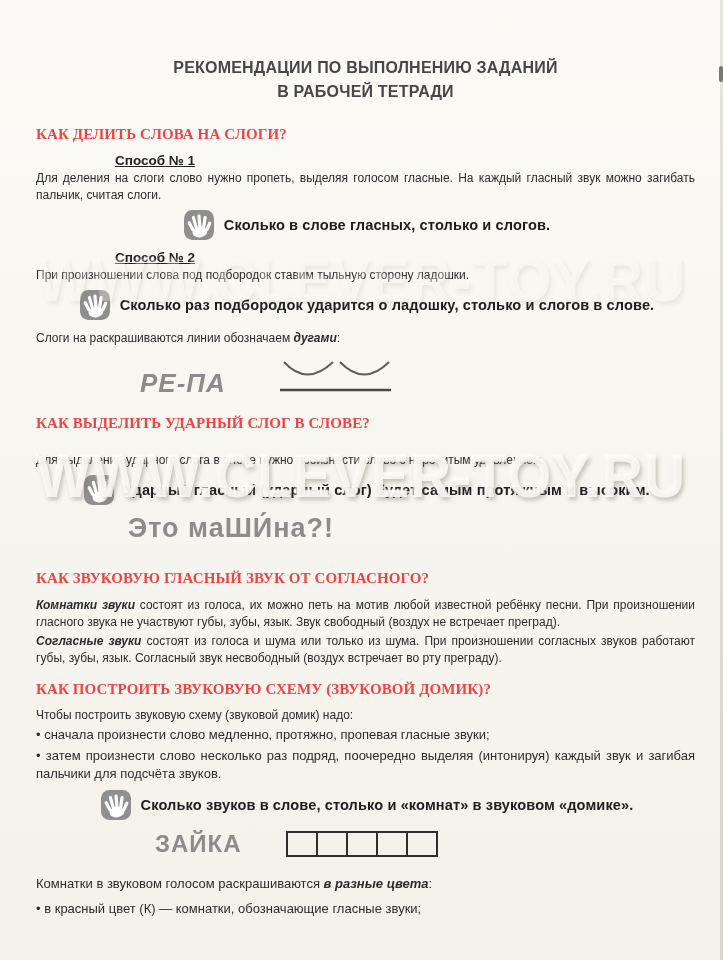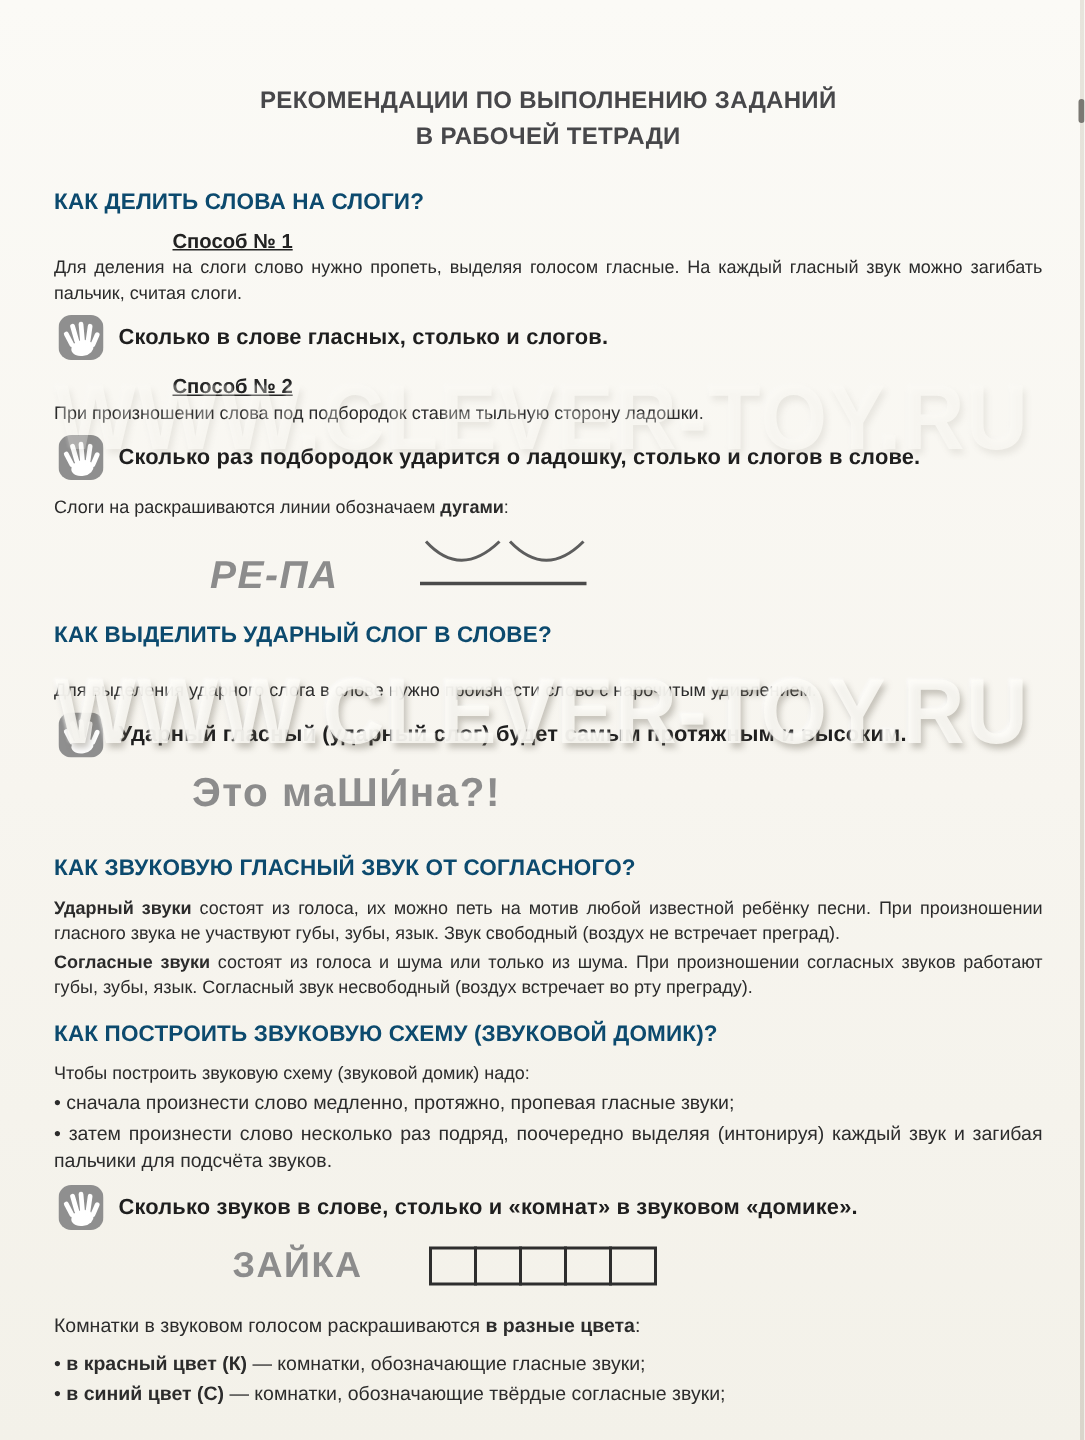--- a/index.html
+++ b/index.html
@@ -10,38 +10,38 @@
     color:#2c2c2c;
   }
   .page{position:absolute;inset:0;padding:0 28px 0 36px;box-sizing:border-box;}
   .edge-right{position:absolute;right:0;top:0;width:3px;height:100%;
     background:linear-gradient(180deg,#e7e4dc,#d9d5cb);}
   .edge-tick{position:absolute;right:0;top:66px;width:4px;height:16px;background:#7a7873;border-radius:2px;}
 
   .title{margin:56px 0 0 0;text-align:center;font-weight:bold;font-size:16px;
     line-height:1.5;color:#47474a;letter-spacing:.2px;}
 
-  .sec-h{font-weight:bold;font-size:15px;color:#0c4a6e;margin:0;letter-spacing:.1px;}
+  .sec-h{font-weight:bold;font-size:15px;color:#ef4444;margin:0;letter-spacing:.1px;font-family:Liberation Serif, serif;}
   .mt-sec1{margin-top:22px;} .mt-sec2{margin-top:16px;} .mt-sec3{margin-top:19px;} .mt-sec4{margin-top:14px;}
 
   .indent{margin-left:79px;}
   .para{font-size:12px;line-height:1.42;text-align:justify;margin:2px 0 0 0;color:#2b2b2b;}
   .method{font-size:13.5px;font-weight:bold;text-decoration:underline;color:#222;margin-top:10px;}
 
-  .rule{display:flex;align-items:center;gap:10px;margin:6px 0 0 3px;}
+  .rule{display:flex;align-items:center;gap:10px;margin:6px 0 0 3px;justify-content:center;}
   .hand-badge{width:30px;height:30px;flex:0 0 30px;}
   .rule-text{font-weight:bold;font-size:14.6px;color:#1e1e1e;letter-spacing:.1px;}
 
   .display-word{color:#8c8c8c;font-weight:bold;letter-spacing:1px;}
   .repa-row{display:flex;align-items:flex-end;margin:6px 0 0 104px;height:46px;font-style:italic;}
   .repa-word{font-size:26px;}
   .arcs{margin-left:52px;}
   .stress-example{font-size:27px;margin:8px 0 0 92px;height:38px;}
 
-  .b{font-weight:bold;} .bi{font-weight:bold;margin-top:32px;}
+  .b{font-weight:normal;} .bi{font-weight:bold;font-style:italic;margin-top:32px;}
   .bullet-para{font-size:13px;line-height:1.42;text-align:justify;margin:2px 0 0 0;}
 
   .zajka-row{display:flex;align-items:center;gap:44px;margin:10px 0 0 119px;}
   .zajka-word{font-size:24px;}
   .cells{display:flex;}
   .cell{width:28px;height:22px;border:2px solid #2e2e2e;margin-left:-2px;background:transparent;}
   .cell:first-child{margin-left:0;}
 
   .colors-intro{font-size:13px;margin:18px 0 0 0;}
   .color-item{font-size:13px;line-height:1.56;margin:0;}
@@ -136,21 +136,21 @@
         </g>
         <ellipse cx="17" cy="23.5" rx="8" ry="5.6" fill="#ffffff" transform="rotate(-10 17 23.5)"></ellipse>
       </svg>
     </span>
     <span class="rule-text">Ударный гласный (ударный слог) будет самым протяжным и высоким.</span>
   </div>
 
   <div class="display-word stress-example">Это маШИ́на?!</div>
 
   <div class="sec-h mt-sec3">КАК ЗВУКОВУЮ ГЛАСНЫЙ ЗВУК ОТ СОГЛАСНОГО?</div>
-  <p class="indent para" style="margin-top:10px;"><span class="bi">Ударный звуки</span><span> состоят из голоса, их можно петь на мотив любой известной ребёнку песни. При произношении гласного звука не участвуют губы, зубы, язык. Звук свободный (воздух не встречает преград).</span></p>
+  <p class="indent para" style="margin-top:10px;"><span class="bi">Комнатки звуки</span><span> состоят из голоса, их можно петь на мотив любой известной ребёнку песни. При произношении гласного звука не участвуют губы, зубы, язык. Звук свободный (воздух не встречает преград).</span></p>
   <p class="indent para"><span class="bi">Согласные звуки</span><span> состоят из голоса и шума или только из шума. При произношении соглас­ных звуков работают губы, зубы, язык. Согласный звук несвободный (воздух встречает во рту преграду).</span></p>
 
   <div class="sec-h mt-sec4">КАК ПОСТРОИТЬ ЗВУКОВУЮ СХЕМУ (ЗВУКОВОЙ ДОМИК)?</div>
   <p class="indent para" style="margin-top:9px;">Чтобы построить звуковую схему (звуковой домик) надо:</p>
   <p class="indent bullet-para"><span>•</span><span> сначала произнести слово медленно, протяжно, пропевая гласные звуки;</span></p>
   <p class="indent bullet-para"><span>•</span><span> затем произнести слово несколько раз подряд, поочередно выделяя (интонируя) каждый звук и загибая пальчики для подсчёта звуков.</span></p>
 
   <div class="rule">
     <span class="hand-badge">
       <svg viewBox="0 0 32 32" width="30" height="30">
@@ -176,21 +176,20 @@
       <span class="cell"></span>
       <span class="cell"></span>
       <span class="cell"></span>
     </span>
   </div>
 
   <p class="colors-intro indent"><span>Комнатки в звуковом голосом раскрашиваются </span><span class="bi">в разные цвета</span><span>:</span></p>
 
   <div class="color-list">
     <p class="indent color-item"><span>•</span><span class="b"> в красный цвет (К)</span><span> — комнатки, обозначающие гласные звуки;</span></p>
-    <p class="indent color-item"><span>•</span><span class="b"> в синий цвет (С)</span><span> — комнатки, обозначающие твёрдые согласные звуки;</span></p>
 
   </div>
 
 </div>
 
 <div class="watermark wm-faint">WWW.CLEVER-TOY.RU</div>
 <div class="watermark wm-main">WWW.CLEVER-TOY.RU</div>
 
 <div class="edge-right"></div>
 <div class="edge-tick"></div>

